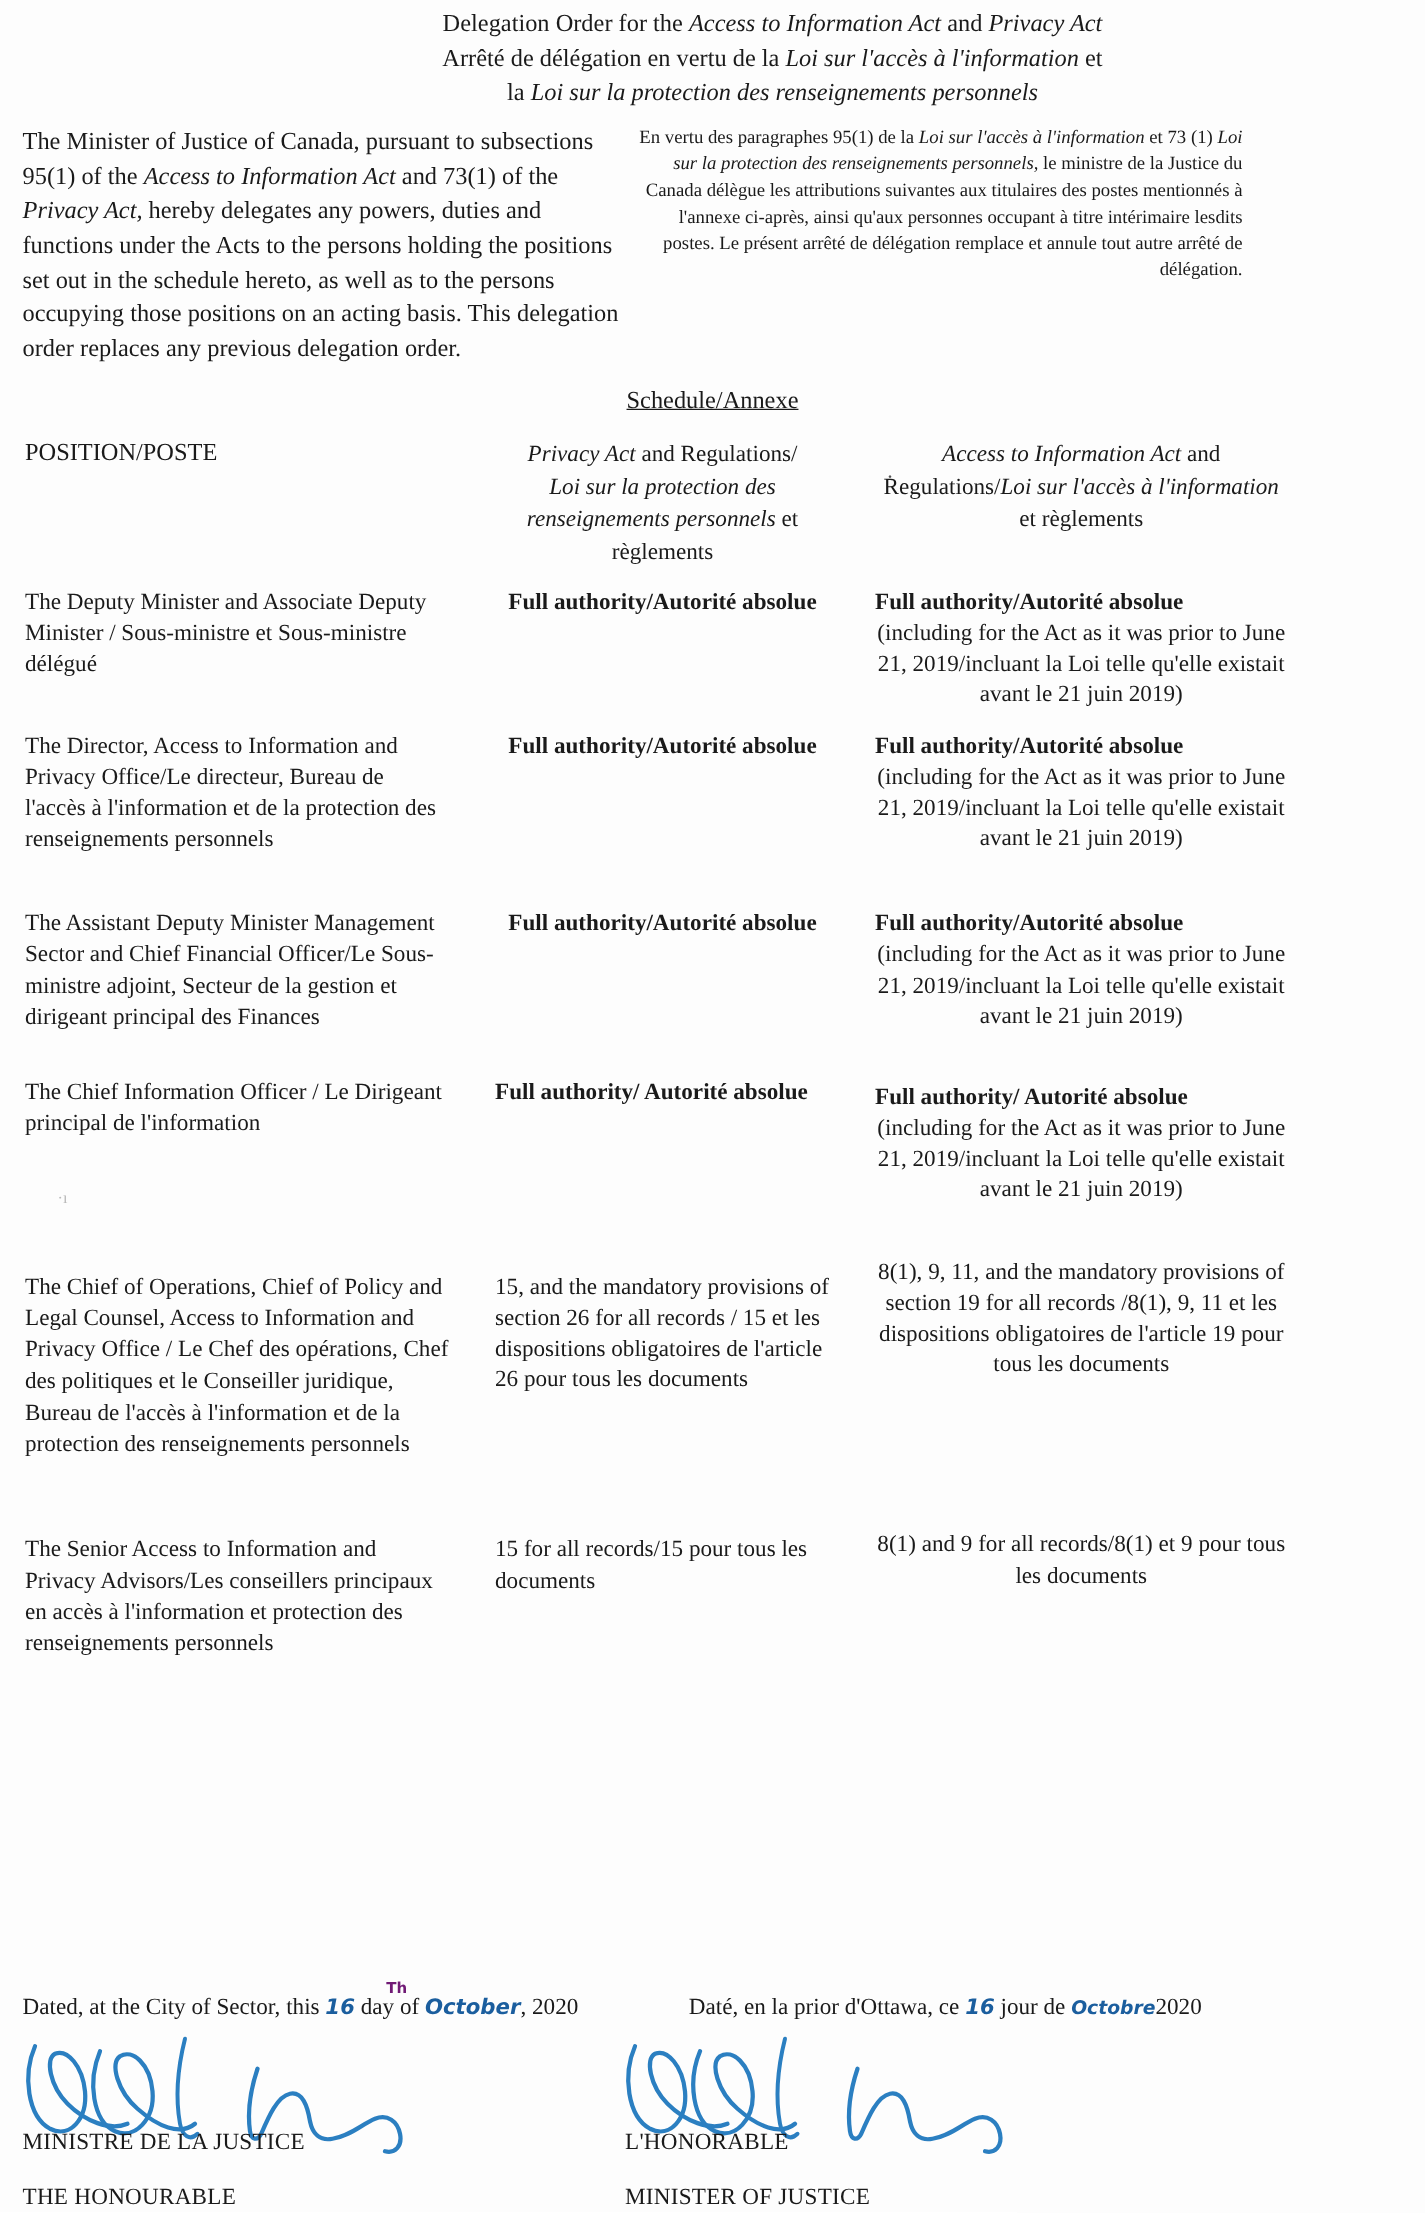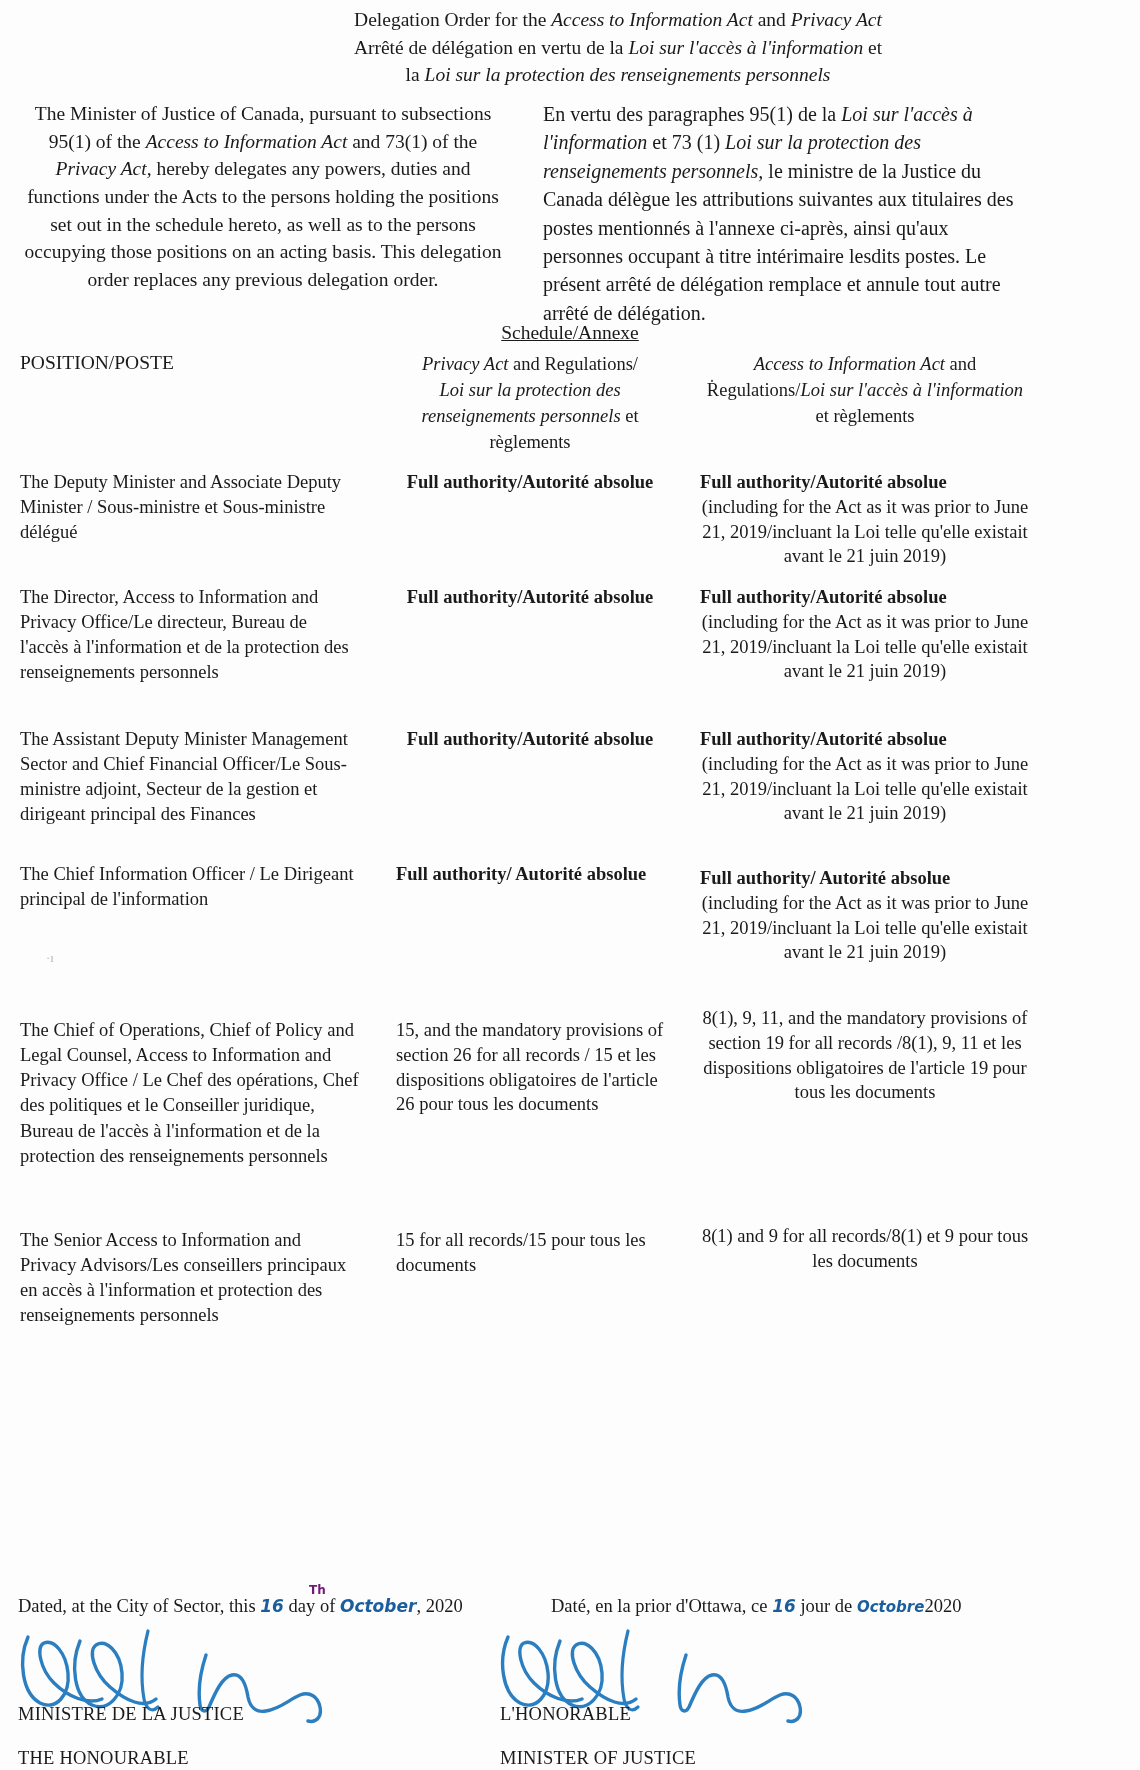--- a/index.html
+++ b/index.html
@@ -37,37 +37,37 @@
   .it { font-style: italic; }
 
   
   .intro-left {
     position: absolute;
     left: 18px;
     top: 100px;
     width: 490px;
     font-size: 19.5px;
     line-height: 1.42;
-    text-align: center;
+    text-align: left;
   }
   .intro-right {
     position: absolute;
-    left: 543px;
+    left: 509px;
     top: 100px;
     width: 485px;
-    font-size: 20px;
+    font-size: 15px;
     line-height: 1.42;
-    text-align: left;
+    text-align: right;
   }
 
   
   .schedule-heading {
     position: absolute;
     left: 0;
-    top: 322px;
+    top: 310px;
     width: 1140px;
     text-align: center;
     font-size: 19.5px;
   }
   .schedule-heading span {
     text-decoration: underline;
   }
 
   
   .thead {

